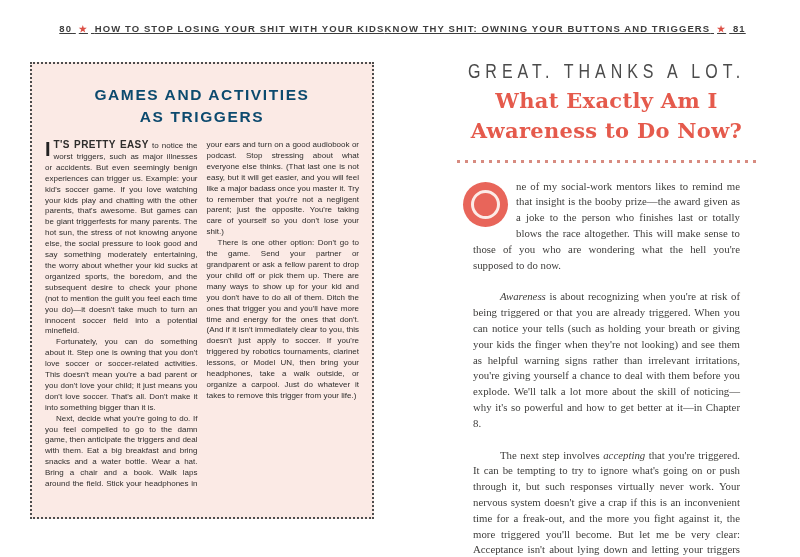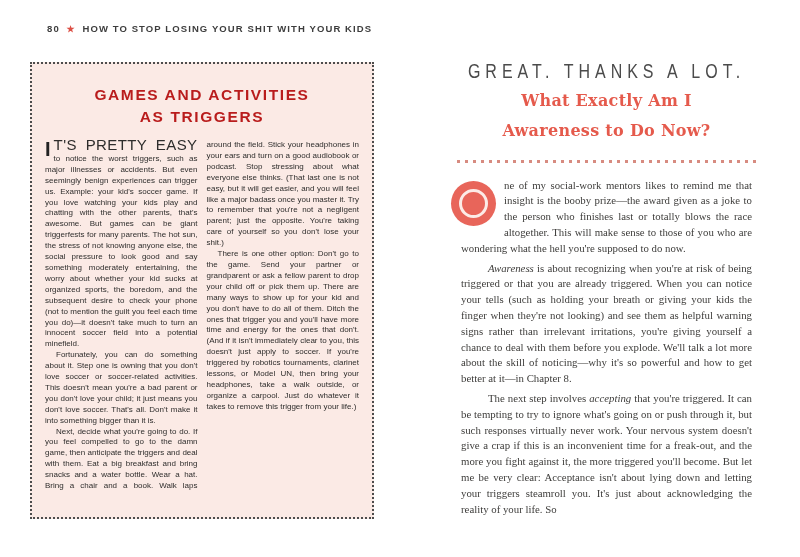--- a/index.html
+++ b/index.html
@@ -8,78 +8,78 @@
     position: relative;
     width: 800px; height: 557px;
     background: #ffffff;
     font-family: "Liberation Sans", sans-serif;
     overflow: hidden;
   }
 
   
   .running-head {
     position: absolute; top: 23px; left: 47px; right: 42px;
-    display: flex; justify-content: space-between;
+    display: flex; justify-content: center;
     font-size: 9.5px; font-weight: bold; letter-spacing: 1.1px;
-    color: #3d3d3d; white-space: nowrap;
+    color: #3d3d3d; white-space: nowrap; text-decoration: underline;
   }
   .running-head .star { color: #dc5046; font-size: 9px; padding: 0 3px; }
 
   
   .pink-box {
     position: absolute; left: 30px; top: 62px;
     width: 344px; height: 457px;
     background: #fbeae5;
     border: 2px dotted #4c4c4c;
     padding: 12px 13px 10px;
   }
   .box-title {
-    text-align: center; color: #b91c1c;
+    text-align: center; color: #0c4a6e;
     font-weight: bold; font-size: 15.5px; letter-spacing: 1.6px;
     line-height: 22px; margin: 8px 0 12px;
   }
   .box-title span { display: block; }
   .box-cols {
     column-count: 2; column-gap: 9px; column-fill: auto;
     height: 356px; overflow: hidden;
     font-size: 8px; line-height: 10.9px;
     text-align: justify; color: #2e2d2c;
   }
   .box-cols p { margin: 0; }
   .box-cols p.indent { text-indent: 11px; }
   .big-i {
     float: left; font-weight: bold; font-size: 20px; line-height: 19px;
     margin: 0 3px 0 0; color: #222;
   }
-  .lead-caps { font-weight: normal; font-size: 15px; letter-spacing: .4px; }
+  .lead-caps { font-weight: bold; font-size: 10px; letter-spacing: .4px; }
 
   
   .right-page { position: absolute; left: 457px; top: 60px; width: 299px; }
   .kicker {
     text-align: center; color: #4b4b4b;
     font-size: 16px; font-weight: 500; letter-spacing: 5px;
     transform: scaleY(1.25); transform-origin: top center;
   }
   .big-title {
     margin-top: 8px; text-align: center;
     font-family: "DejaVu Serif", serif; font-weight: bold;
-    color: #e55a4c; font-size: 16px; line-height: 30px; letter-spacing: .3px;
+    color: #e55a4c; font-size: 21px; line-height: 30px; letter-spacing: .3px;
   }
   .big-title span { display: block; }
   .dotted-divider {
     margin-top: 14px; height: 2.6px; width: 100%;
     background-image: repeating-linear-gradient(90deg, #d78b80 0 3.5px, transparent 3.5px 8px);
   }
   .serif-body {
     margin-top: 15px;
     font-family: "Liberation Serif", serif;
     font-size: 10.8px; line-height: 15.8px;
     text-align: justify; color: #3e3d3b;
   }
-  .serif-body p { margin: 4px; }
+  .serif-body p { margin: 16px; }
   .serif-body p.indent { text-indent: 27px; }
   .dropcap-o {
     float: left; width: 45px; height: 45px; border-radius: 50%;
     background: #e8655a; position: relative;
     margin: 3px 8px 1px -10px;
   }
   .dropcap-o .ring {
     position: absolute; left: 8px; top: 8px; right: 8px; bottom: 8px;
     border: 3px solid #fcebe7; border-radius: 50%;
   }
@@ -87,20 +87,25 @@
 </head>
 <body>
 
 <div class="sheet">
 
   <div class="running-head">
     <span>
       <span>80</span>
       <span class="star">★</span>
       <span>HOW TO STOP LOSING YOUR SHIT WITH YOUR KIDS</span>
+    </span>
+    <span>
+      <span>KNOW THY SHIT: OWNING YOUR BUTTONS AND TRIGGERS</span>
+      <span class="star">★</span>
+      <span>81</span>
     </span>
   </div>
 
   <div class="pink-box">
     <h2 class="box-title">
       <span>GAMES AND ACTIVITIES</span>
       <span>AS TRIGGERS</span>
     </h2>
     <div class="box-cols" id="box-cols">
         <p><span class="big-i">I</span><span class="lead-caps">T'S PRETTY EASY</span><span> to notice the worst triggers, such as major illnesses or accidents. But even seemingly benign experiences can trigger us. Example: your kid's soccer game. If you love watching your kids play and chatting with the other parents, that's awesome. But games can be giant triggerfests for many parents. The hot sun, the stress of not knowing anyone else, the social pressure to look good and say something moderately entertaining, the worry about whether your kid sucks at organized sports, the boredom, and the subsequent desire to check your phone (not to mention the guilt you feel each time you do)—it doesn't take much to turn an innocent soccer field into a potential minefield.</span></p>

